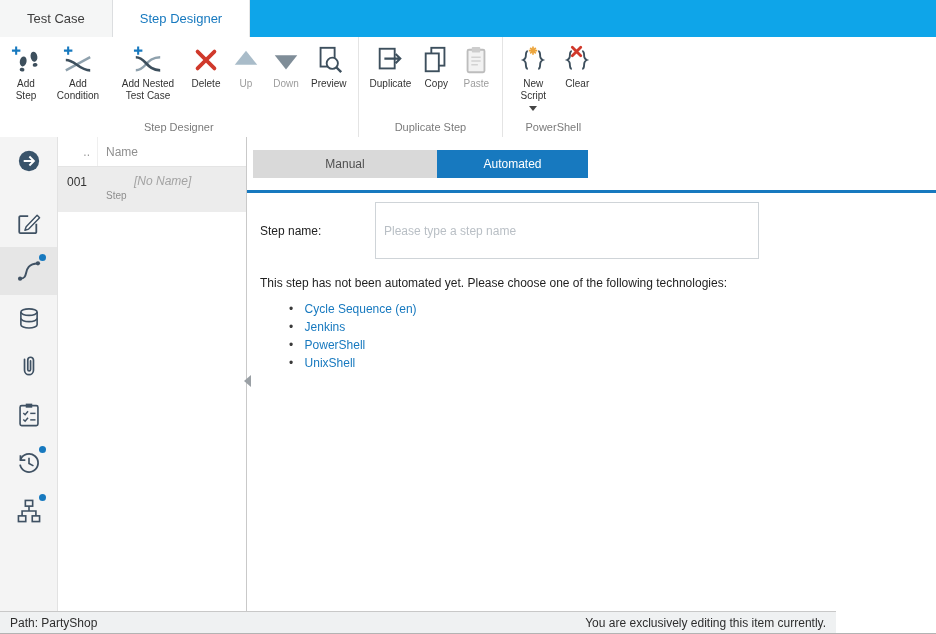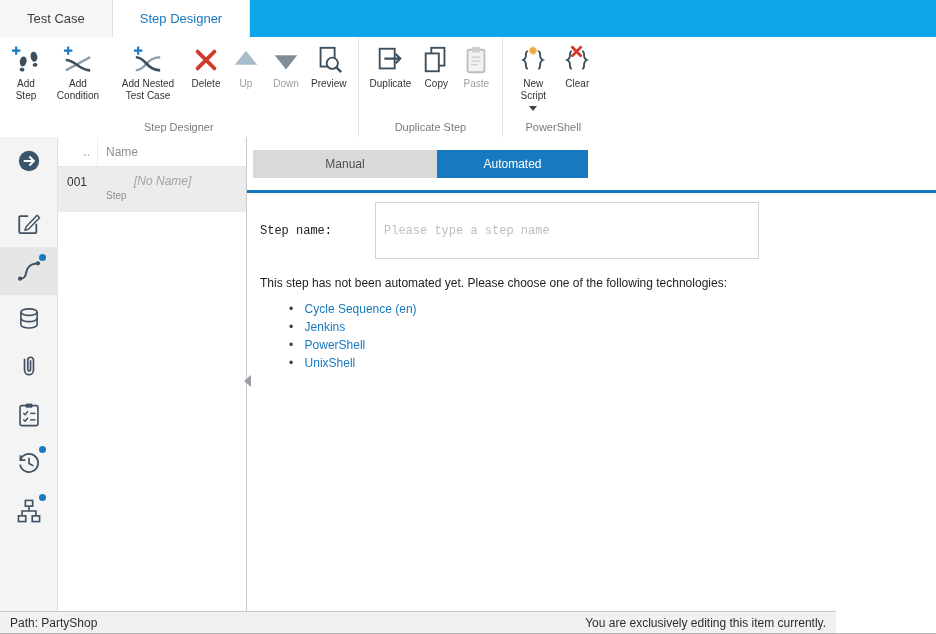--- a/index.html
+++ b/index.html
@@ -41,21 +41,21 @@
   .sl-row .nm .noname{font-style:italic;color:#a3a3a3;margin-left:28px;}
   .sl-row .nm .type{color:#8f8f8f;font-size:10px;margin-top:2px;}
 
   
   .main{position:absolute;left:247px;top:137px;width:689px;height:475px;background:#fff;}
   .etabs{display:flex;margin:13px 0 12px 6px;}
   .etab{height:28px;display:flex;align-items:center;justify-content:center;cursor:pointer;}
   .etab.manual{width:184px;background:#d9d9d9;color:#4f4f4f;}
   .etab.automated{width:151px;background:#1779bf;color:#fff;}
   .accent-line{height:3px;background:#1779bf;width:100%;}
-  .form-row{display:flex;align-items:center;margin:9px 4px 0 13px;font-family:Liberation Mono, monospace;}
+  .form-row{display:flex;align-items:center;margin:9px 4px 0 13px;}
   .form-label{width:115px;color:#222;}
   .name-input{width:366px;height:23px;border:1px solid #cfd4d8;padding:16px 8px;font-family:inherit;font-size:12px;color:#333;}
   .name-input::placeholder{color:#b9bfc5;}
   .msg{margin:17px 0 0 13px;color:#1f1f1f;}
   .tech-list{list-style:none;margin:10px 0 0 30px;padding:0 0 0 12px;}
   .tech-list li{padding:2px 0;}
   .tech-list li::before{content:"•";color:#3a3a3a;margin-right:8px;}
   .tech-link{color:#1779bf;text-decoration:none;cursor:pointer;}
 
   .collapse-btn{position:absolute;left:241px;top:372px;width:13px;height:18px;background:transparent;border:none;display:flex;align-items:center;justify-content:center;cursor:pointer;padding:0;}

